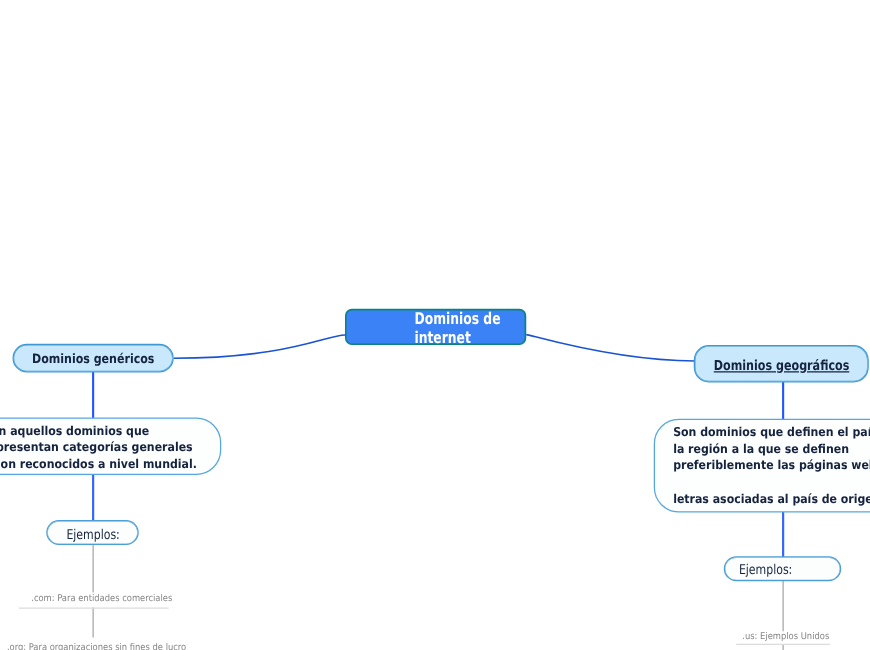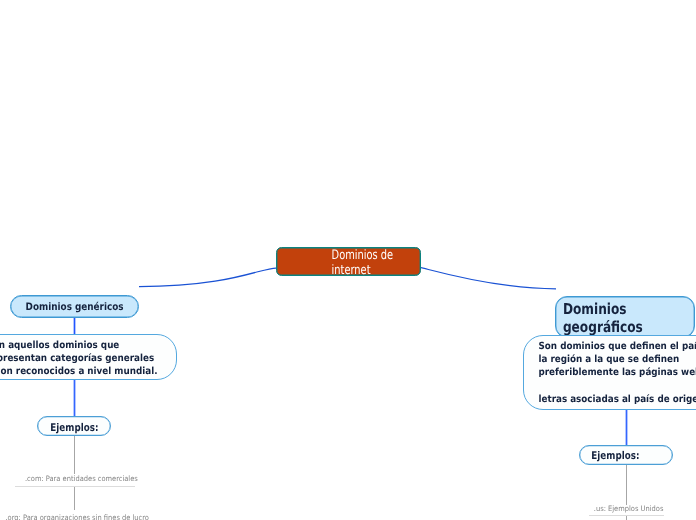--- a/index.html
+++ b/index.html
@@ -2,27 +2,27 @@
 <html><head>
 <meta charset="utf-8">
 <style>
   html,body{margin:0;padding:0;}
   body{width:696px;height:520px;overflow:hidden;background:#ffffff;
        font-family:"DejaVu Sans",sans-serif;font-stretch:condensed;
        -webkit-font-smoothing:antialiased;text-rendering:geometricPrecision;}
   #stage{position:relative;width:696px;height:520px;overflow:hidden;}
   svg.edges{position:absolute;left:0;top:0;width:696px;height:520px;}
   .node{position:absolute;box-sizing:border-box;display:flex;align-items:center;justify-content:center;}
-  .central{background:#c2410c;border:1.6px solid #0A8380;border-radius:5.5px;box-shadow:inset 0 0 0 0.4px #0A8380;color:#ffffff;font-weight:400;font-size:13px;padding-left:47px;}
+  .central{background:#3b82f6;border:1.6px solid #0A8380;border-radius:5.5px;box-shadow:inset 0 0 0 0.4px #0A8380;color:#ffffff;font-weight:700;font-size:13px;padding-left:47px;}
   .central span{display:inline-block;transform:scaleX(0.843);transform-origin:center;position:relative;top:1.5px;}
-  .branch{background:#C9E8FC;border:1.7px solid #3E99D3;border-radius:12px;box-shadow:inset 0 0 0 0.4px #3E99D3;color:#15233E;font-weight:700;margin-top:20px;}
+  .branch{background:#C9E8FC;border:1.7px solid #3E99D3;border-radius:12px;box-shadow:inset 0 0 0 0.4px #3E99D3;color:#15233E;font-weight:700;}
   .branch span{display:inline-block;transform-origin:center;position:relative;}
   .descr{position:absolute;box-sizing:border-box;background:#FDFEFE;border:1.4px solid #54A8DF;border-radius:20px;}
   .dline{position:absolute;white-space:nowrap;color:#15233E;font-weight:700;font-size:9.75px;line-height:10px;}
-  .ejem{background:#FCFEFE;border:1.5px solid #4C9FD6;border-radius:10px;box-shadow:inset 0 0 0 0.3px #4C9FD6;color:#15233E;font-weight:700;font-size:10.7px;}
+  .ejem{background:#FCFEFE;border:1.5px solid #4C9FD6;border-radius:10px;box-shadow:inset 0 0 0 0.3px #4C9FD6;color:#15233E;font-weight:400;font-size:10.7px;}
   .ejem span{display:inline-block;transform:scaleX(0.91);transform-origin:center;position:relative;top:1.2px;}
   .leaf{position:absolute;white-space:nowrap;color:#858585;font-weight:400;font-size:7.45px;line-height:10px;}
   .leafline{position:absolute;height:1px;background:#DCDCDC;}
 </style>
 </head>
 <body>
 
 <div id="stage">
   <svg class="edges" viewBox="0 0 696 520">
     <path d="M 276 268 C 261 268 229.6 286.6 139 286.6" fill="none" stroke="#1A52D4" stroke-width="1.25"></path>
@@ -38,21 +38,21 @@
   </svg>
 
   <div class="node central" style="left:275.8px;top:247.3px;width:145.5px;height:28.4px;">
     <span>Dominios de internet</span>
   </div>
 
   <div class="node branch" style="left:10.4px;top:275px;width:128.8px;height:22.8px;font-size:10.35px;">
     <span style="transform:scaleX(0.95);top:1px;">Dominios genéricos</span>
   </div>
 
-  <div class="node branch" style="left:555.3px;top:276px;width:140.2px;height:42px;font-size:15px;">
+  <div class="node branch" style="left:555.3px;top:276px;width:140.2px;height:30px;font-size:11px;text-decoration:underline;">
     <span style="transform:scaleX(0.9);top:1px;">Dominios geográficos</span>
   </div>
 
   <div class="descr" style="left:-45px;top:334px;width:222px;height:45.5px;">
     <div class="dline" style="left:30.5px;top:5.6px;">Son aquellos dominios que</div>
     <div class="dline" style="left:30.5px;top:19px;">representan categorías generales</div>
     <div class="dline" style="left:30.5px;top:32.4px;">y son reconocidos a nivel mundial.</div>
   </div>
 
   <div class="descr" style="left:522.5px;top:335px;width:214px;height:75px;">

